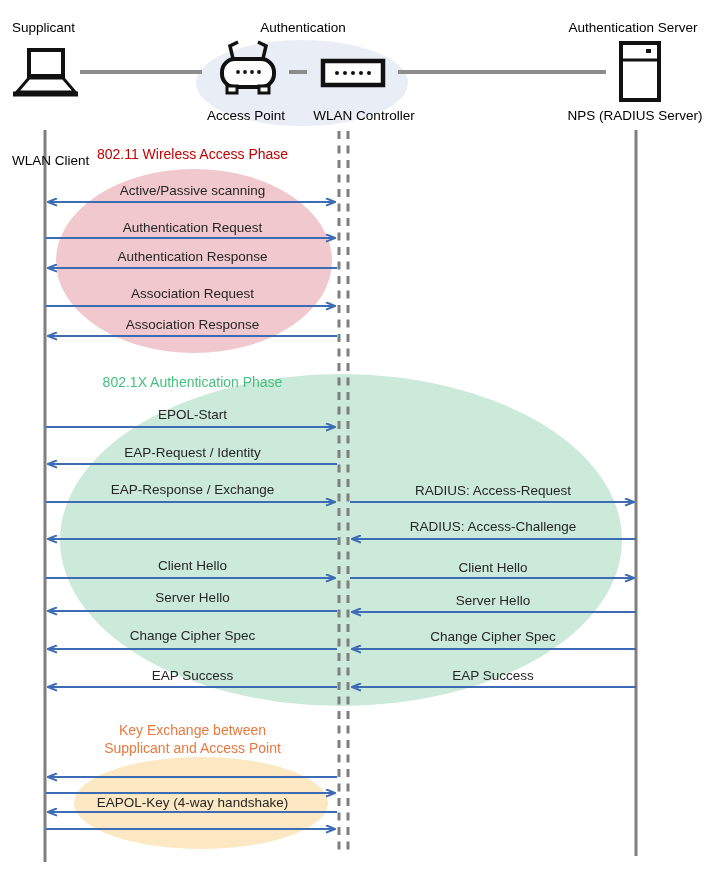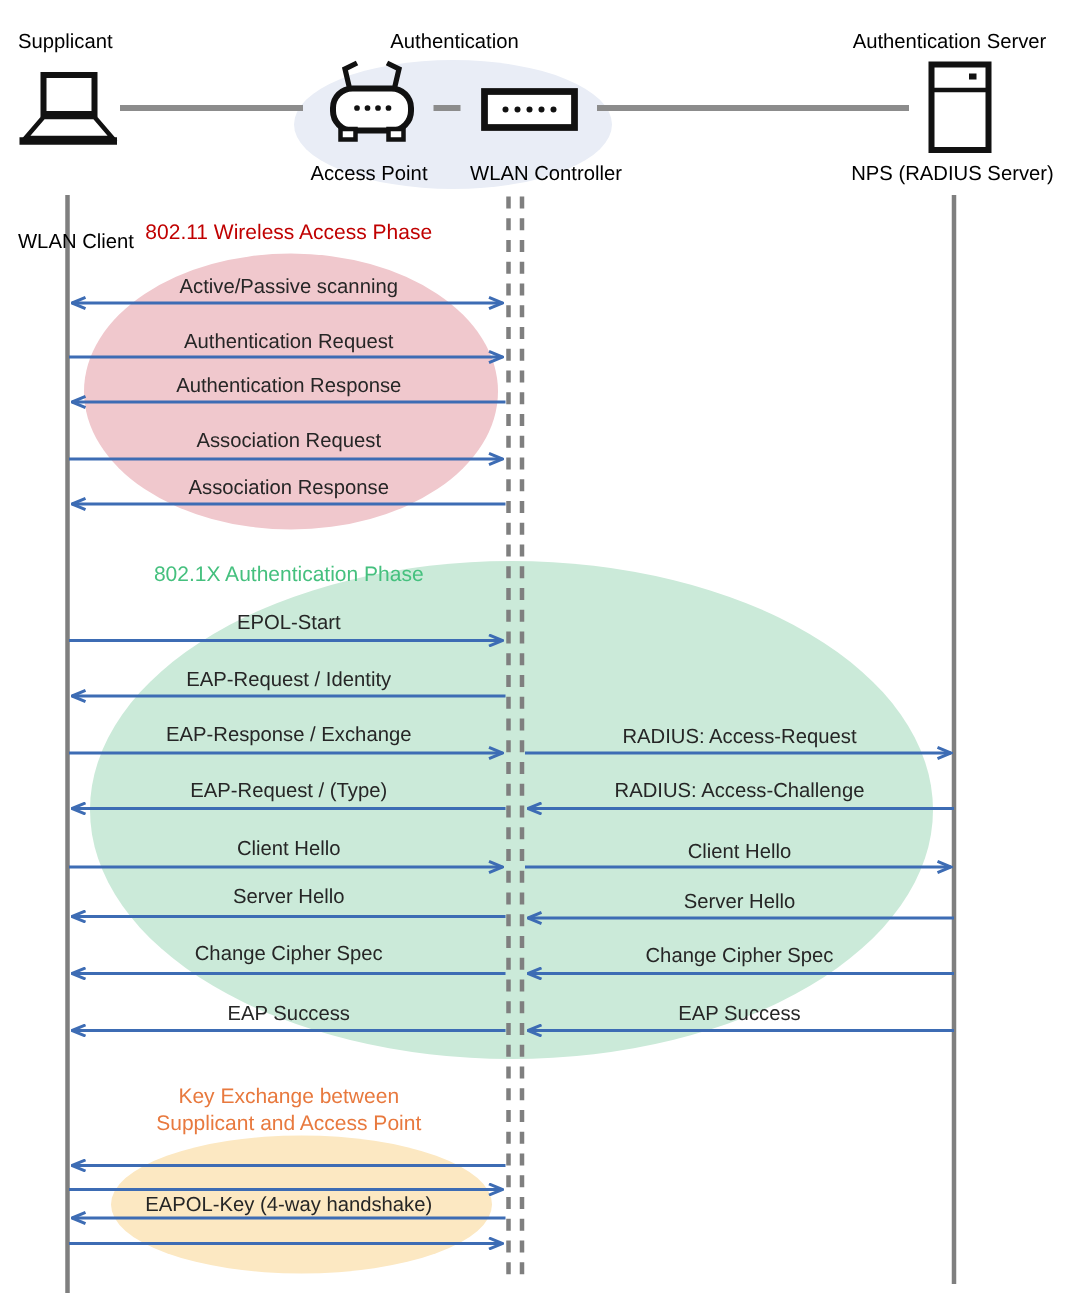--- a/index.html
+++ b/index.html
@@ -117,21 +117,20 @@
   <div class="lbl left-col" style="top:182px;">Active/Passive scanning</div>
   <div class="lbl left-col" style="top:219px;">Authentication Request</div>
   <div class="lbl left-col" style="top:248px;">Authentication Response</div>
   <div class="lbl left-col" style="top:316px;">Association Response</div>
   <div class="lbl left-col" style="top:285px;">Association Request</div>
 
   <div class="lbl left-col phase-title green" style="top:374px;">802.1X Authentication Phase</div>
   <div class="lbl left-col" style="top:406px;">EPOL-Start</div>
   <div class="lbl left-col" style="top:444px;">EAP-Request / Identity</div>
   <div class="lbl left-col" style="top:481px;">EAP-Response / Exchange</div>
-  <div class="lbl left-col" style="top:518px;">EAP-Request / (Type)</div>
   <div class="lbl left-col" style="top:557px;">Client Hello</div>
   <div class="lbl left-col" style="top:589px;">Server Hello</div>
   <div class="lbl left-col" style="top:627px;">Change Cipher Spec</div>
   <div class="lbl left-col" style="top:667px;">EAP Success</div>
 
   <div class="lbl right-col" style="top:482px;">RADIUS: Access-Request</div>
   <div class="lbl right-col" style="top:518px;">RADIUS: Access-Challenge</div>
   <div class="lbl right-col" style="top:559px;">Client Hello</div>
   <div class="lbl right-col" style="top:592px;">Server Hello</div>
   <div class="lbl right-col" style="top:628px;">Change Cipher Spec</div>

